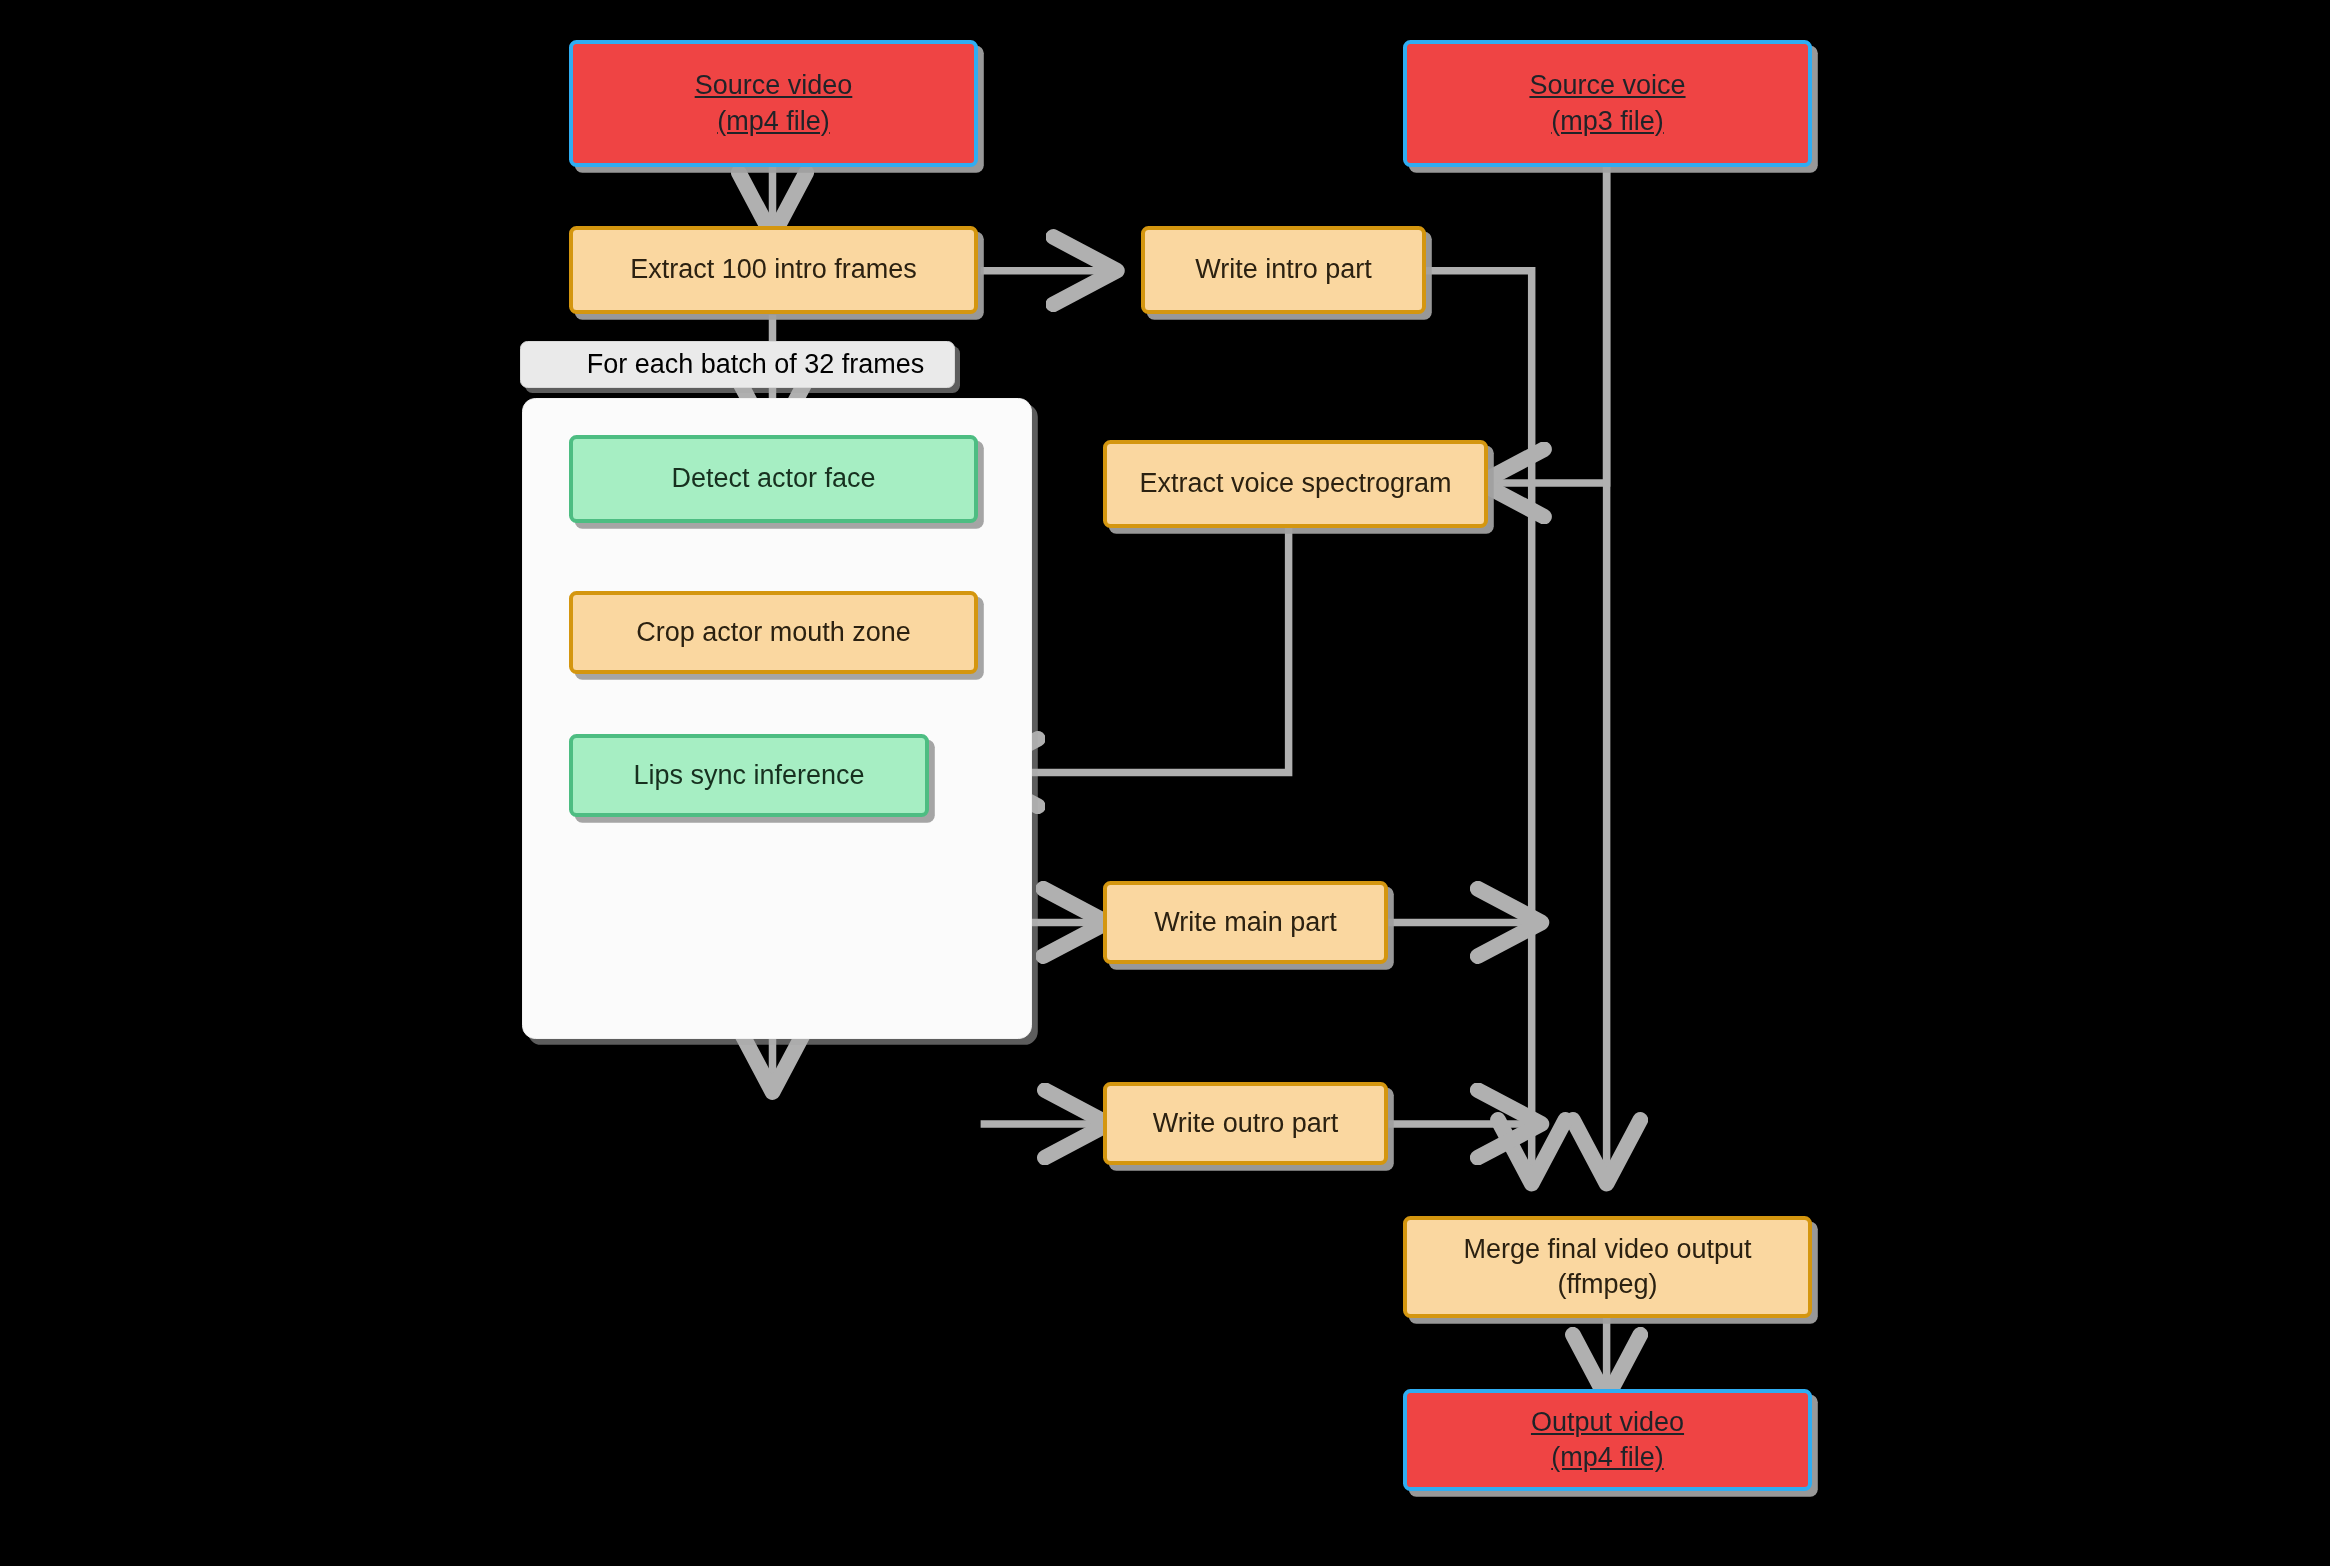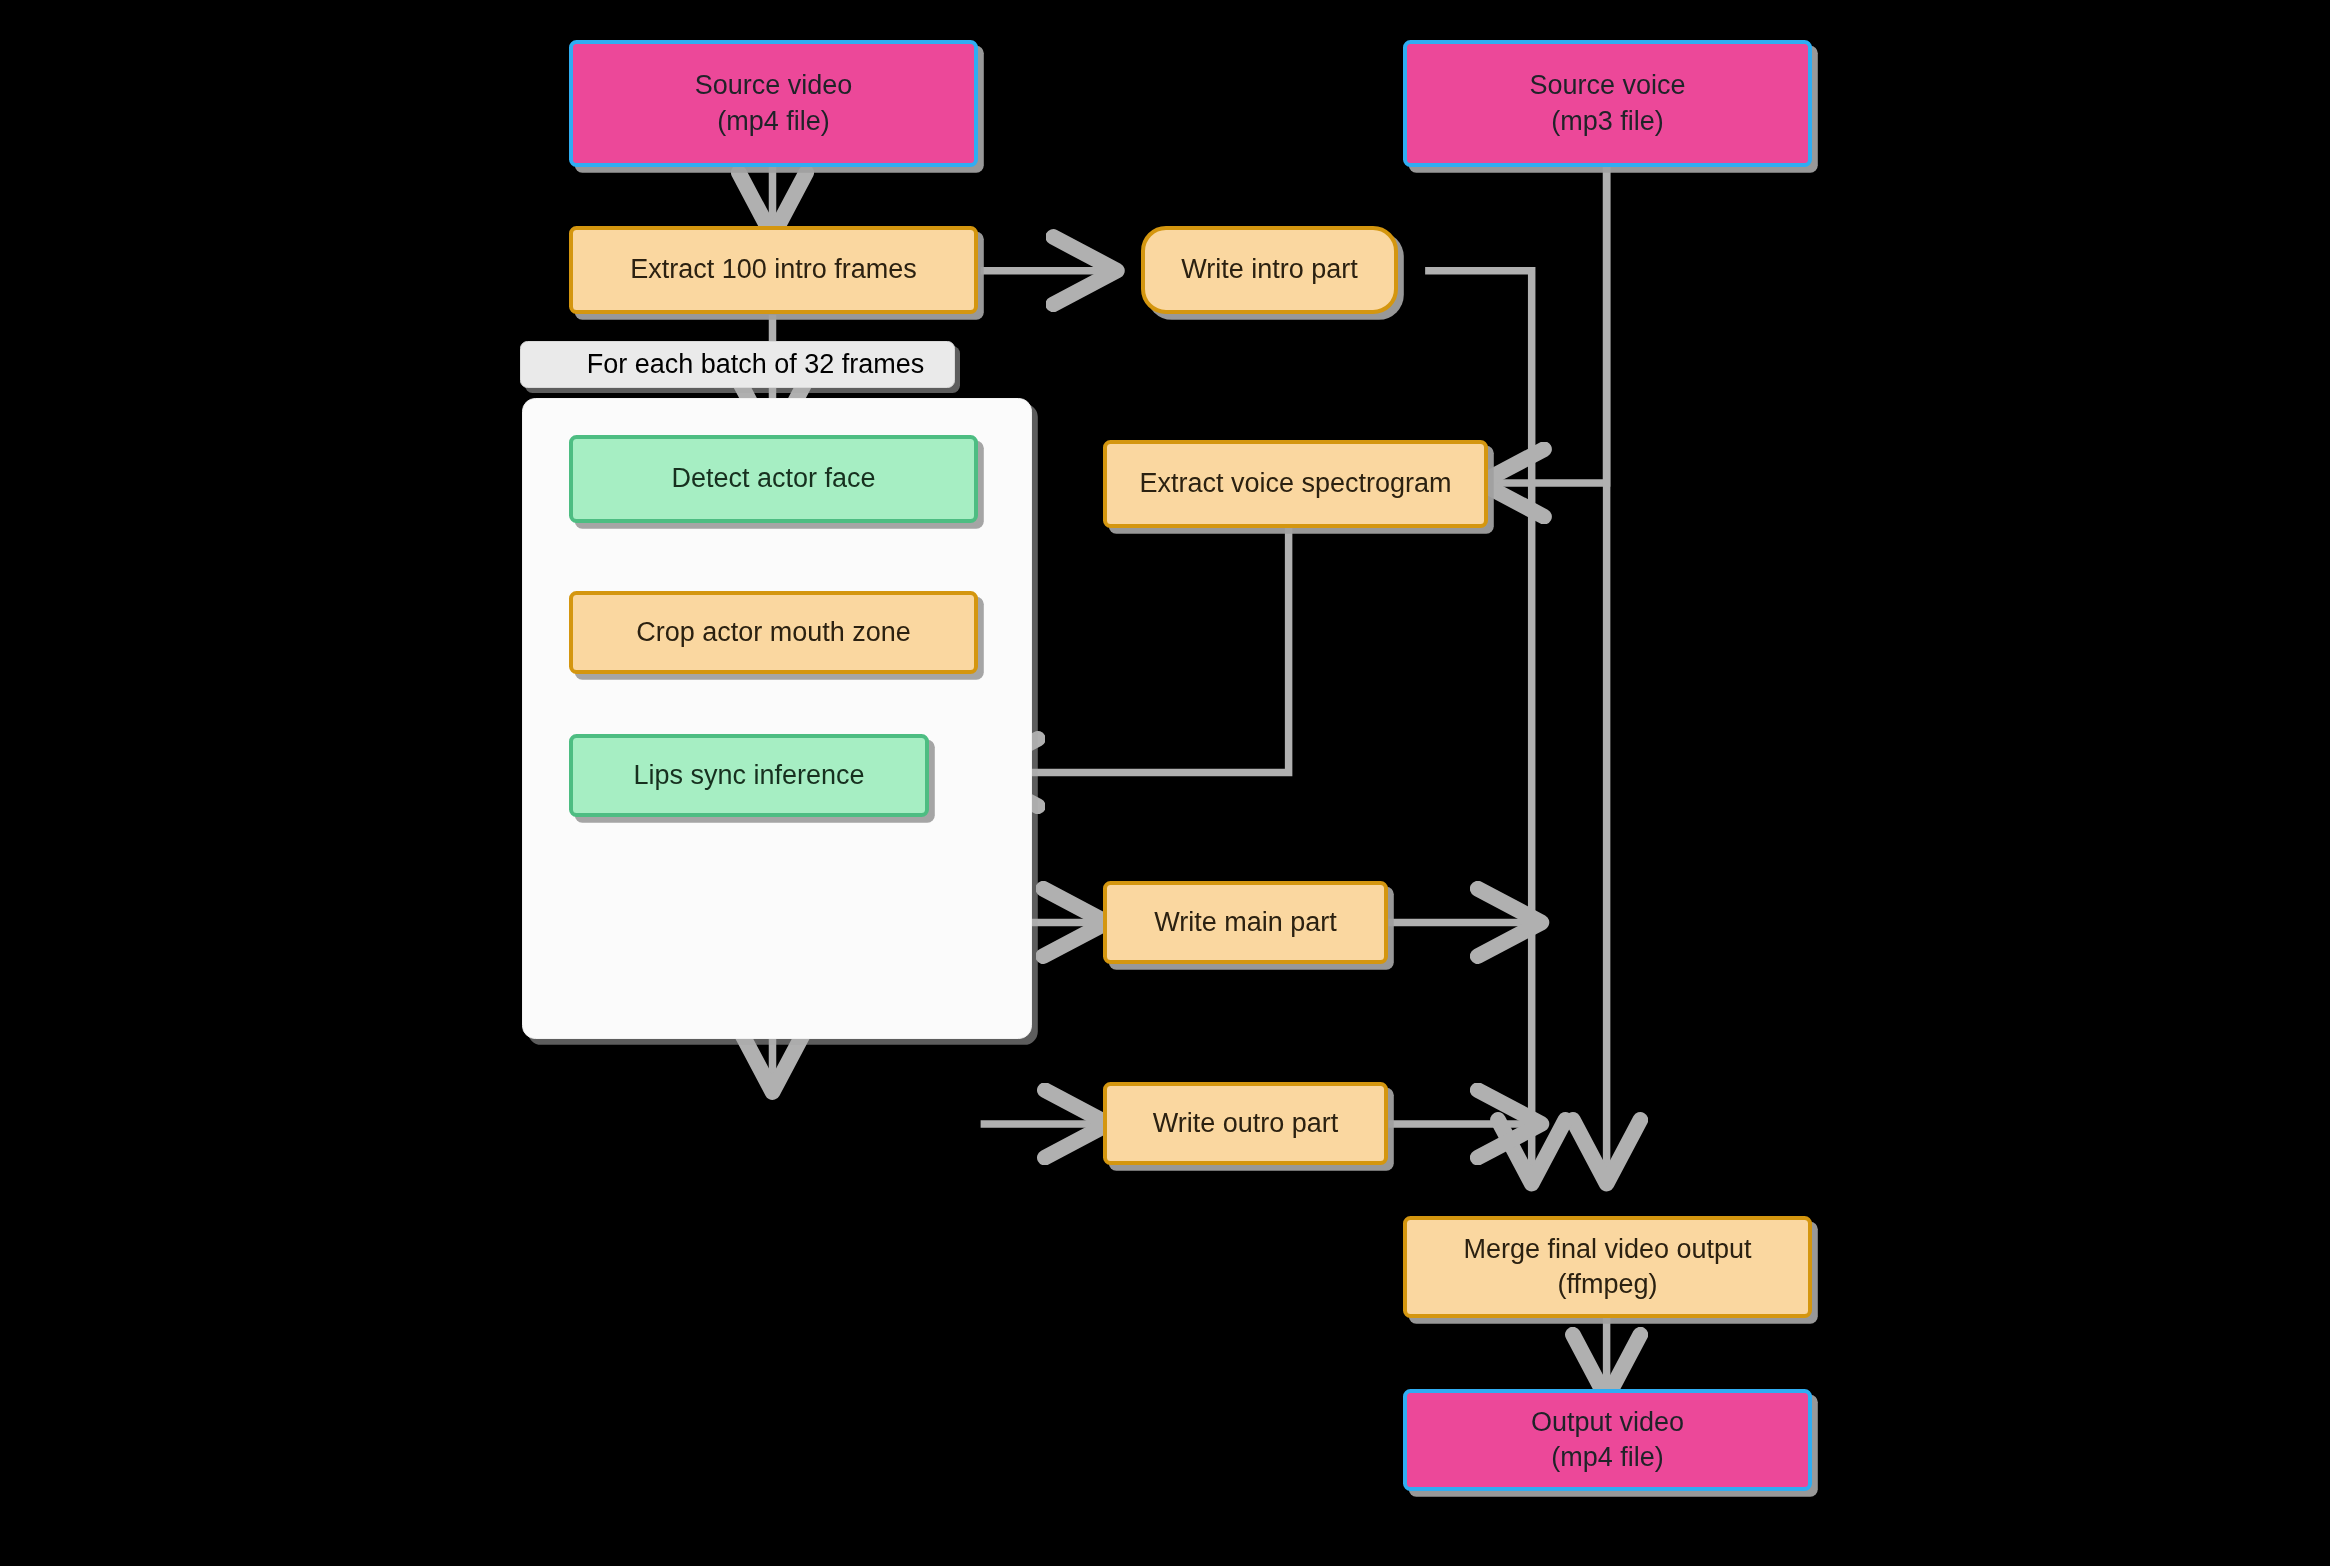--- a/index.html
+++ b/index.html
@@ -9,21 +9,21 @@
 
   svg#wires{position:absolute;left:0;top:0;width:2330px;height:1566px;}
 
   .node{position:absolute;box-sizing:border-box;
         display:flex;align-items:center;justify-content:center;
         text-align:center;line-height:1.30;
         border-radius:7.5px;border-width:4.2px;border-style:solid;
         box-shadow:5.8px 5.8px 0 0 rgba(160,160,160,.95);
         white-space:pre-line;}
 
-  .n-data    {background:#ec4899;border-color:#2FADF2;color:#1F2328;}
+  .n-data    {background:#ef4444;border-color:#2FADF2;color:#1F2328;text-decoration:underline;}
   .n-process {background:#FAD7A0;border-color:#D4960F;color:#2B2111;}
   .n-model   {background:#A6EEC3;border-color:#4DBD82;color:#17301F;}
 
   .subgraph{position:absolute;box-sizing:border-box;
             background:#FBFBFB;border:1.7px solid #F2F2F2;border-radius:13.3px;
             box-shadow:5.8px 5.8px 0 0 rgba(170,170,170,.55);}
   .sg-title{position:absolute;box-sizing:border-box;
             background:#EAEAEA;border:1.7px solid #D9D9D9;border-radius:7.5px;
             display:flex;align-items:center;justify-content:center;
             color:#000;box-shadow:5px 5px 0 0 rgba(170,170,170,.55);
@@ -81,21 +81,21 @@
   <div class="sg-title fs32" style="left:520px;top:341px;width:435px;height:47px;">For each batch of 32 frames</div>
 
   <div class="node n-data fs32" style="left:569px;top:40px;width:409px;height:127px;">Source video
 (mp4 file)</div>
 
   <div class="node n-data fs32" style="left:1403px;top:40px;width:409px;height:127px;">Source voice
 (mp3 file)</div>
 
   <div class="node n-process fs32" style="left:569px;top:226px;width:409px;height:88px;">Extract 100 intro frames</div>
 
-  <div class="node n-process fs32" style="left:1141px;top:226px;width:257px;height:88px;border-radius:25px;">Write intro part</div>
+  <div class="node n-process fs32" style="left:1141px;top:226px;width:285px;height:88px;">Write intro part</div>
 
   <div class="node n-model fs32" style="left:569px;top:435px;width:409px;height:88px;">Detect actor face</div>
 
   <div class="node n-process fs32" style="left:569px;top:591px;width:409px;height:83px;">Crop actor mouth zone</div>
 
   <div class="node n-model fs32" style="left:569px;top:734px;width:360px;height:83px;">Lips sync inference</div>
 
 
   <div class="node n-process fs32" style="left:1103px;top:440px;width:385px;height:88px;">Extract voice spectrogram</div>
 

